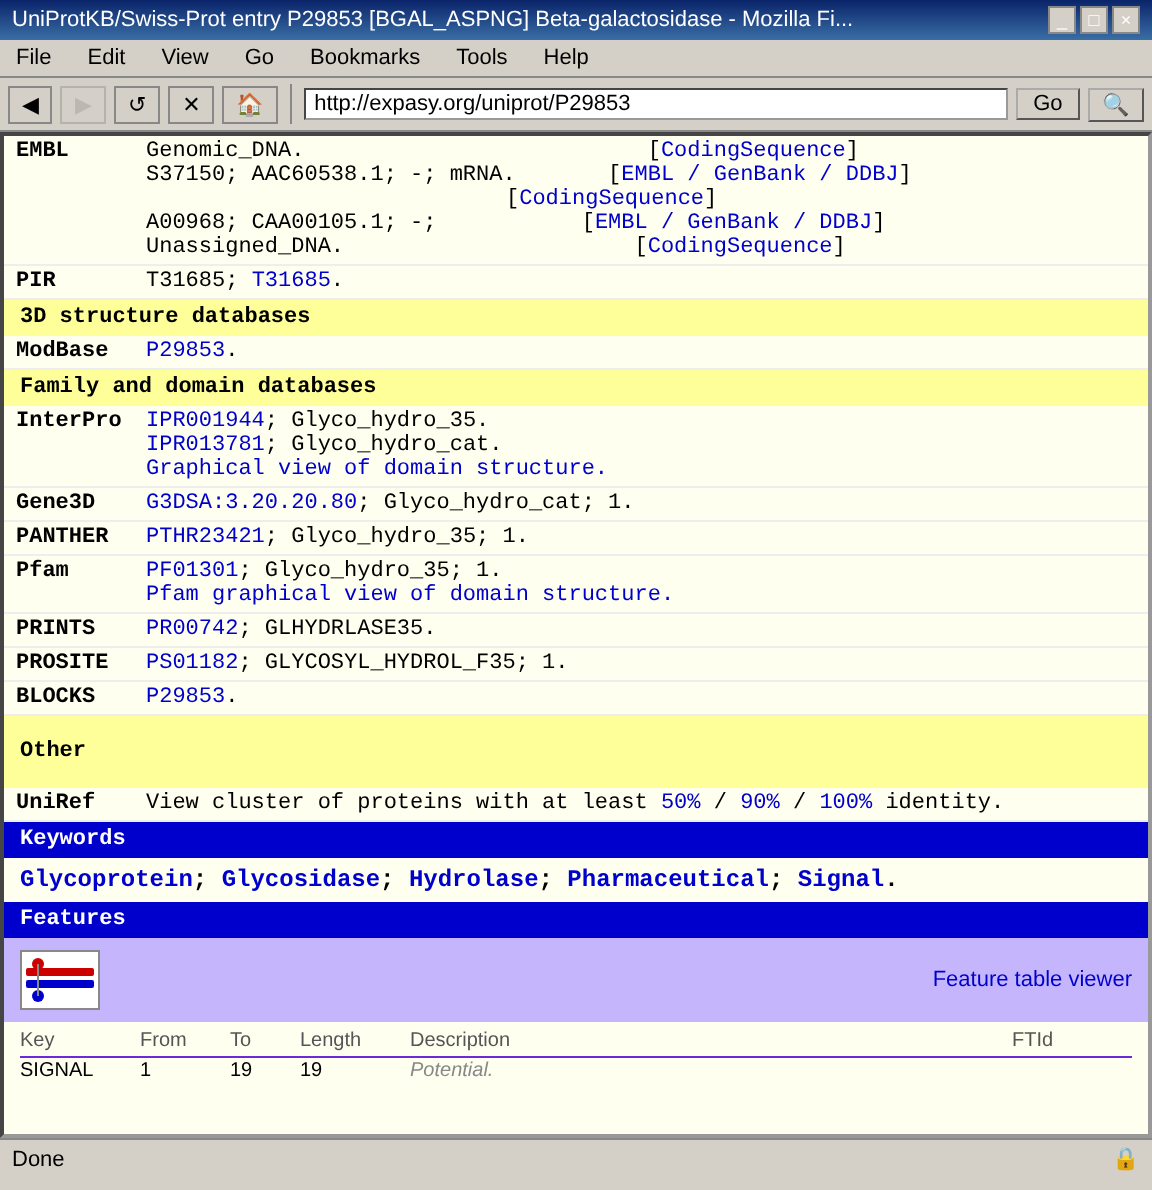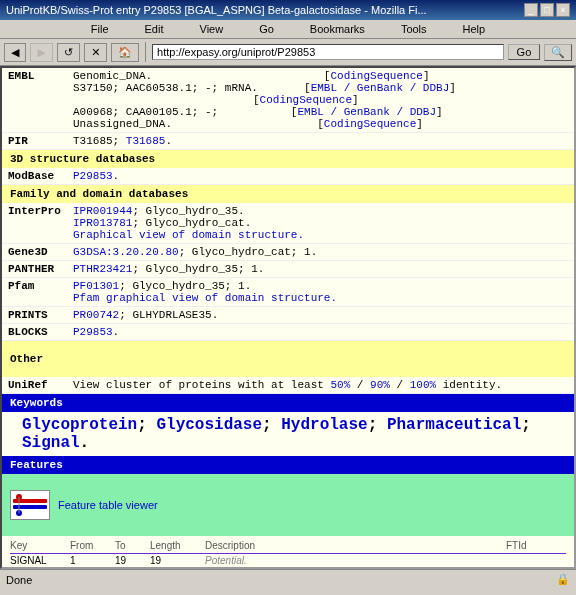--- a/index.html
+++ b/index.html
@@ -37,23 +37,22 @@
       justify-content: center;
       cursor: pointer;
     }
 
     
     .menu-bar {
       background: #d4d0c8;
       border-bottom: 1px solid #888;
       padding: 2px 4px;
       display: flex;
-      gap: 28px;
-      font-size: 11px;
-      justify-content: center;
+      gap: 10px;
+      font-size: 11px;
     }
     .menu-item {
       cursor: pointer;
       padding: 1px 4px;
     }
 
     
     .toolbar {
       background: #d4d0c8;
       border-bottom: 1px solid #888;
@@ -152,39 +151,40 @@
 
     
     .keywords-header {
       background: #0000cc;
       color: white;
       font-weight: bold;
       padding: 3px 8px;
     }
     .keywords-content {
       background: #fffff0;
-      padding: 4px 20px;
-      font-weight: bold;
-      font-size: 16px;
+      padding: 4px 8px;
+      font-weight: bold;
+      font-size: 12px;
     }
 
     
     .features-header {
       background: #0000cc;
       color: white;
       font-weight: bold;
       padding: 3px 8px;
     }
 
     .features-viewer {
       display: flex;
       align-items: center;
       gap: 8px;
-      padding: 16px 8px;
-      background: #86efac;
+      padding: 6px 8px;
+      background: #c4b5fd;
+      justify-content: space-between;
     }
 
     .feature-icon {
       width: 40px;
       height: 30px;
       border: 1px solid #888;
       background: white;
       position: relative;
       display: flex;
       align-items: center;
@@ -357,20 +357,26 @@
         </td>
       </tr>
 
       <tr class="row-data">
         <td class="row-label">PRINTS</td>
         <td>
           <a href="#">PR00742</a>; GLHYDRLASE35.
         </td>
       </tr>
 
+      <tr class="row-data">
+        <td class="row-label">PROSITE</td>
+        <td>
+          <a href="#">PS01182</a>; GLYCOSYL_HYDROL_F35; 1.
+        </td>
+      </tr>
 
       <tr class="row-data">
         <td class="row-label">BLOCKS</td>
         <td>
           <a href="#">P29853</a>.
         </td>
       </tr>
 
       <tr>
         <td colspan="2" class="other-header">Other</td>

